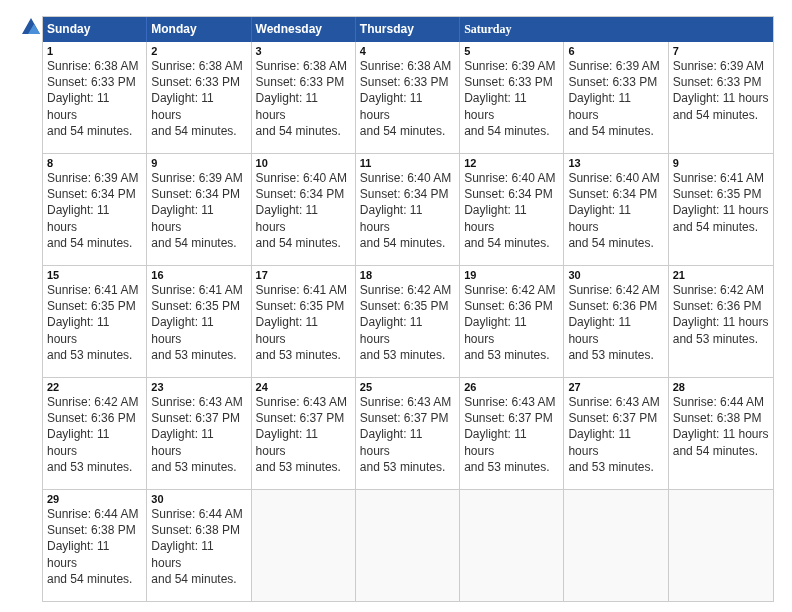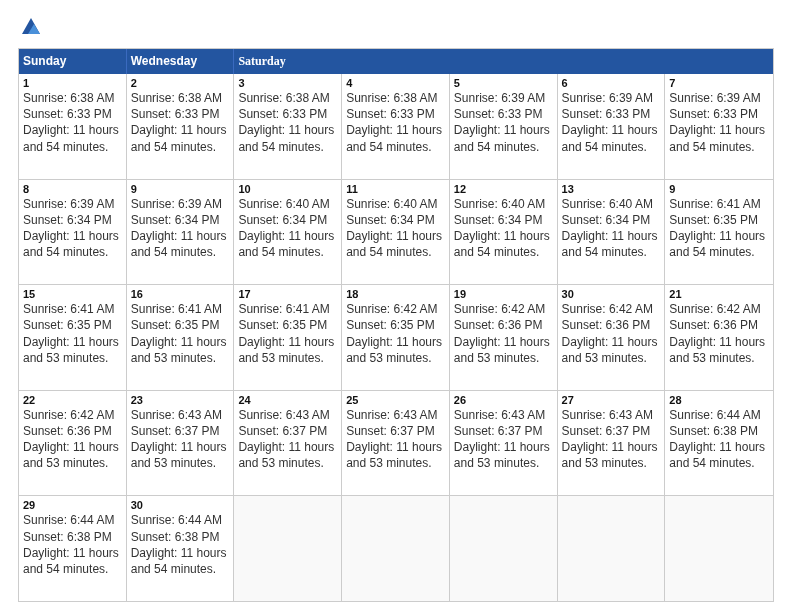--- a/index.html
+++ b/index.html
@@ -8,21 +8,21 @@
       height: 612px;
       font-family: Arial, Helvetica, sans-serif;
       background: #fff;
       overflow: hidden;
     }
     .page {
       width: 792px;
       height: 612px;
       padding: 16px 18px 10px 18px;
       display: flex;
-      flex-direction: column;
+      flex-direction: row;
     }
     .header {
       display: flex;
       justify-content: space-between;
       align-items: flex-start;
       margin-bottom: 10px;
     }
     .logo {
       display: flex;
       flex-direction: column;
@@ -130,21 +130,23 @@
     </div>
     <div class="title-block">
       <div class="title-month"></div>
       <div class="title-location"></div>
     </div>
   </div>
 
   <div class="calendar">
     <div class="cal-header">
     <div class="cal-header-cell">Sunday</div>
+        <div class="cal-header-cell">Monday</div>
         <div class="cal-header-cell">Wednesday</div>
+        <div class="cal-header-cell">Thursday</div>
         <div class="cal-header-cell">Saturday</div>
       </div>
     <div class="cal-body">
     <div class="cal-row">
           <div class="cal-cell">
             <span class="day-num">1</span>
             <div class="day-info" style="white-space: pre-line;">Sunrise: 6:38 AM
 Sunset: 6:33 PM
 Daylight: 11 hours
 and 54 minutes.</div>

